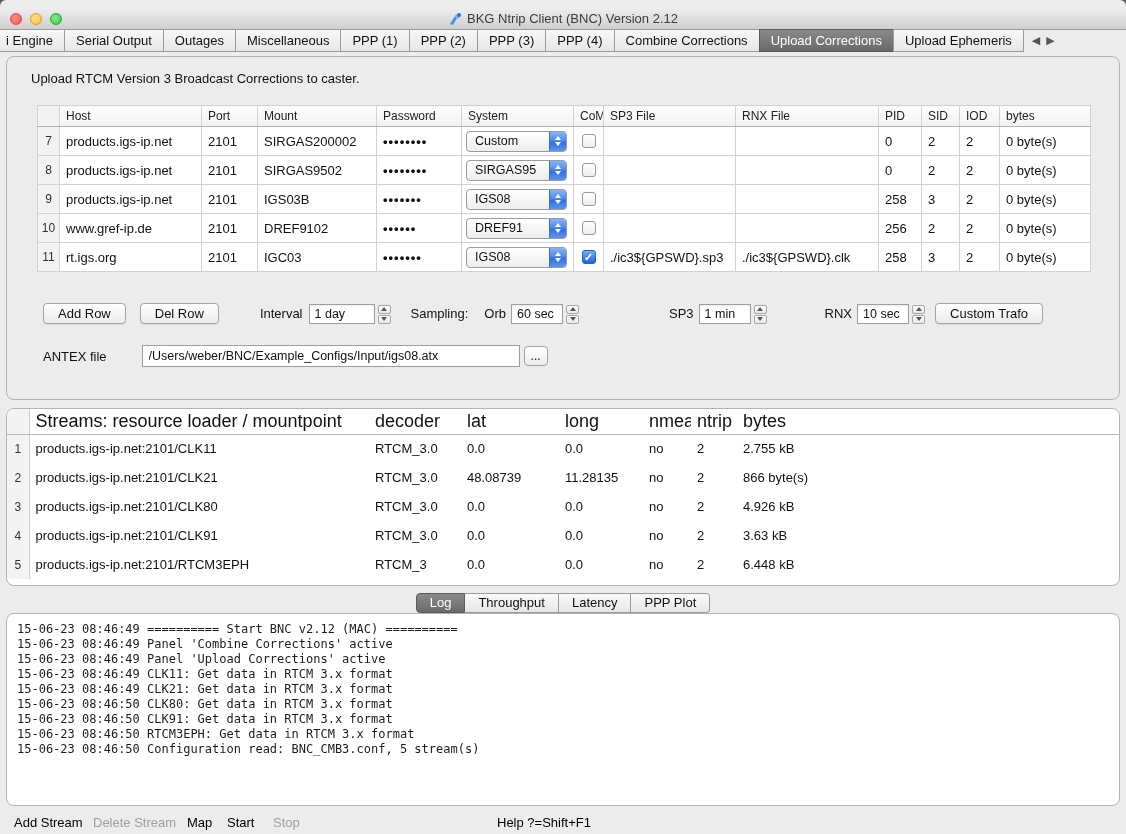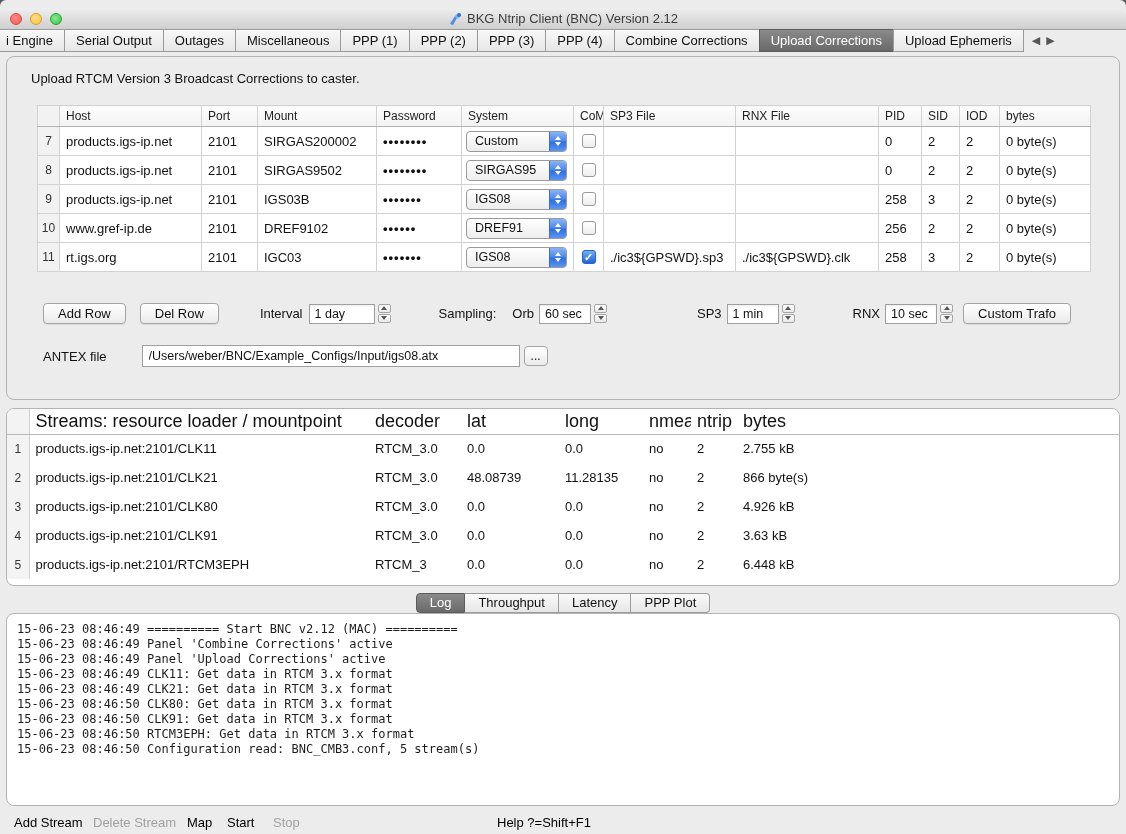--- a/index.html
+++ b/index.html
@@ -65,21 +65,21 @@
   .checkbox.checked::after { content:"✓"; color:#fff; font-size:11px; font-weight:bold; line-height:1; }
 
   
   .controls { position:absolute; top:246px; left:36px; right:30px; display:flex; align-items:center; }
   .btn { height:21px; line-height:19px; padding:0 14px; font-size:13px; color:#111;
     background:linear-gradient(#ffffff,#ebebeb); border:1px solid #a4a4a4; border-radius:4px;
     box-shadow:0 1px 1px rgba(0,0,0,0.08); white-space:nowrap; }
   .lbl { font-size:13px; color:#111; white-space:nowrap; }
   .field { background:#fff; border:1px solid #9f9f9f; height:20px; line-height:18px; padding:0 5px;
     font-size:12.5px; box-shadow:inset 0 1px 2px rgba(0,0,0,0.08); white-space:nowrap; overflow:hidden; }
-  .spin { display:flex; align-items:flex-start; }
+  .spin { display:flex; align-items:flex-end; }
   .spin .field { width:52px; }
   .spin .steps { display:flex; flex-direction:column; gap:1px; margin-left:3px; }
   .stepbtn { width:13px; height:9px; border:1px solid #a5a5a5; border-radius:2px;
     background:linear-gradient(#ffffff,#e8e8e8); display:flex; align-items:center; justify-content:center; }
   .tri-up-g { width:0; height:0; border-left:3px solid transparent; border-right:3px solid transparent; border-bottom:4px solid #555; }
   .tri-dn-g { width:0; height:0; border-left:3px solid transparent; border-right:3px solid transparent; border-top:4px solid #555; }
   .interval-combo .field { width:66px; }
 
   
   .antex { position:absolute; top:288px; left:36px; display:flex; align-items:center; }
@@ -330,21 +330,21 @@
         <div class="field">1 day</div>
         <div class="steps">
             <div class="stepbtn">
               <i class="tri-up-g"></i>
             </div>
             <div class="stepbtn">
               <i class="tri-dn-g"></i>
             </div>
           </div>
       </div>
-      <span class="lbl" style="margin-left:48px">Sampling:</span>
+      <span class="lbl" style="margin-left:20px">Sampling:</span>
       <span class="lbl" style="margin-left:16px">Orb</span>
       <div class="spin" style="margin-left:5px">
         <div class="field">60 sec</div>
         <div class="steps">
             <div class="stepbtn">
               <i class="tri-up-g"></i>
             </div>
             <div class="stepbtn">
               <i class="tri-dn-g"></i>
             </div>

